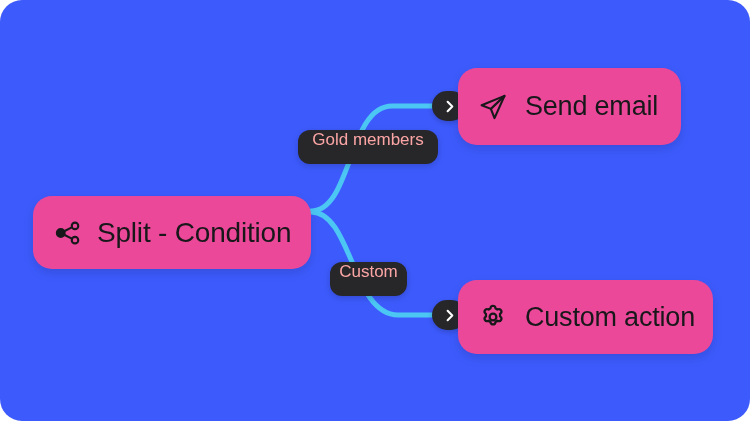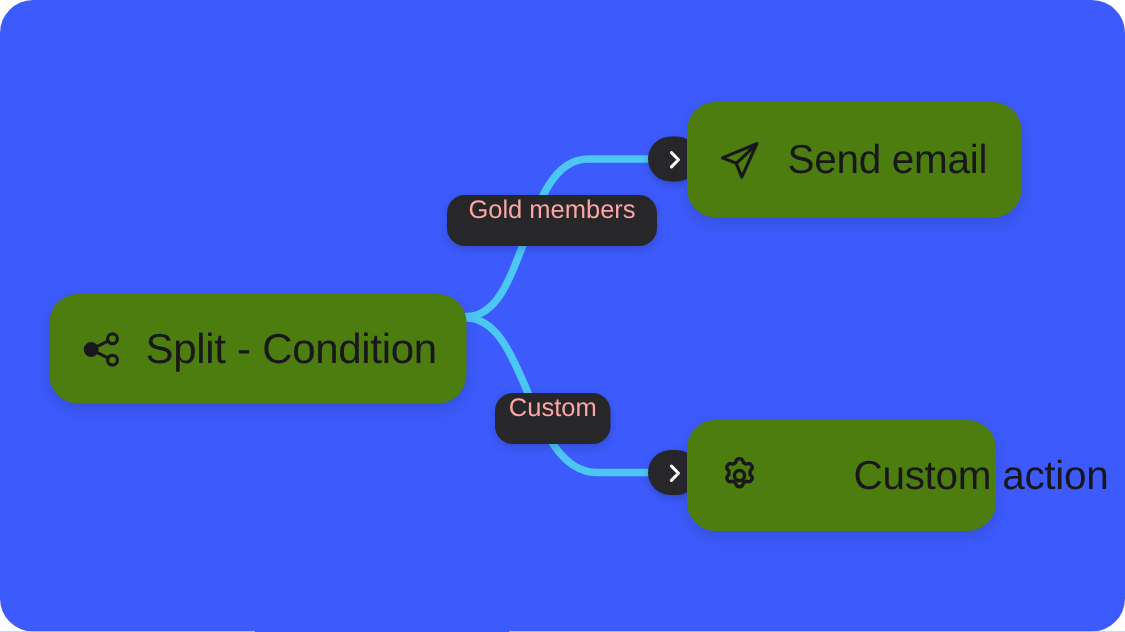--- a/index.html
+++ b/index.html
@@ -32,21 +32,21 @@
     top: 0;
     width: 750px;
     height: 421px;
     pointer-events: none;
   }
   
   .node {
     position: absolute;
     display: flex;
     align-items: center;
-    background: #4d7c0f;
+    background: #ec4899;
     border-radius: 19px;
     box-shadow: 0 4px 10px rgba(20, 30, 90, 0.18);
     box-sizing: border-box;
   }
   .node-icon {
     display: flex;
     align-items: center;
     justify-content: center;
     flex: 0 0 auto;
   }
@@ -71,24 +71,23 @@
     left: 458px;
     top: 68px;
     width: 223px;
     height: 77px;
     padding-left: 20px;
   }
   #node-send .node-label { margin-left: 17px; }
   #node-custom {
     left: 458px;
     top: 280px;
-    width: 206px;
+    width: 255px;
     height: 74px;
     padding-left: 20px;
-    gap: 44px;
   }
   #node-custom .node-label { margin-left: 17px; }
 
   
   .port-badge {
     position: absolute;
     width: 34px;
     height: 30px;
     background: #27272a;
     border-radius: 15px;

